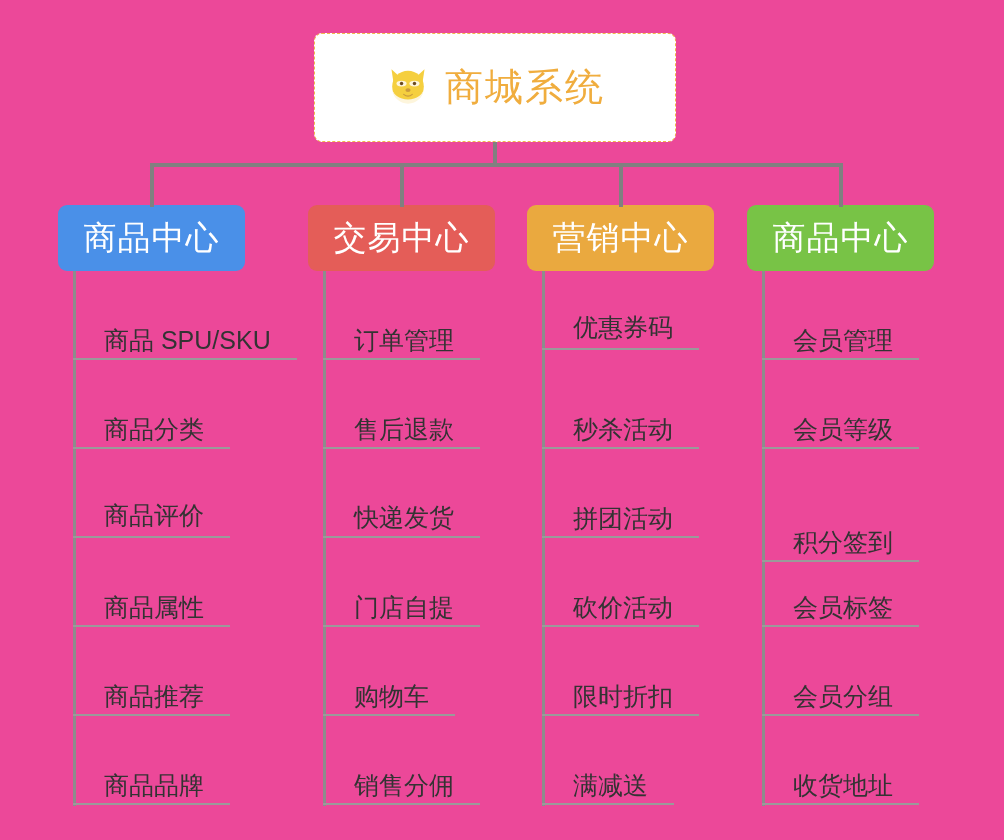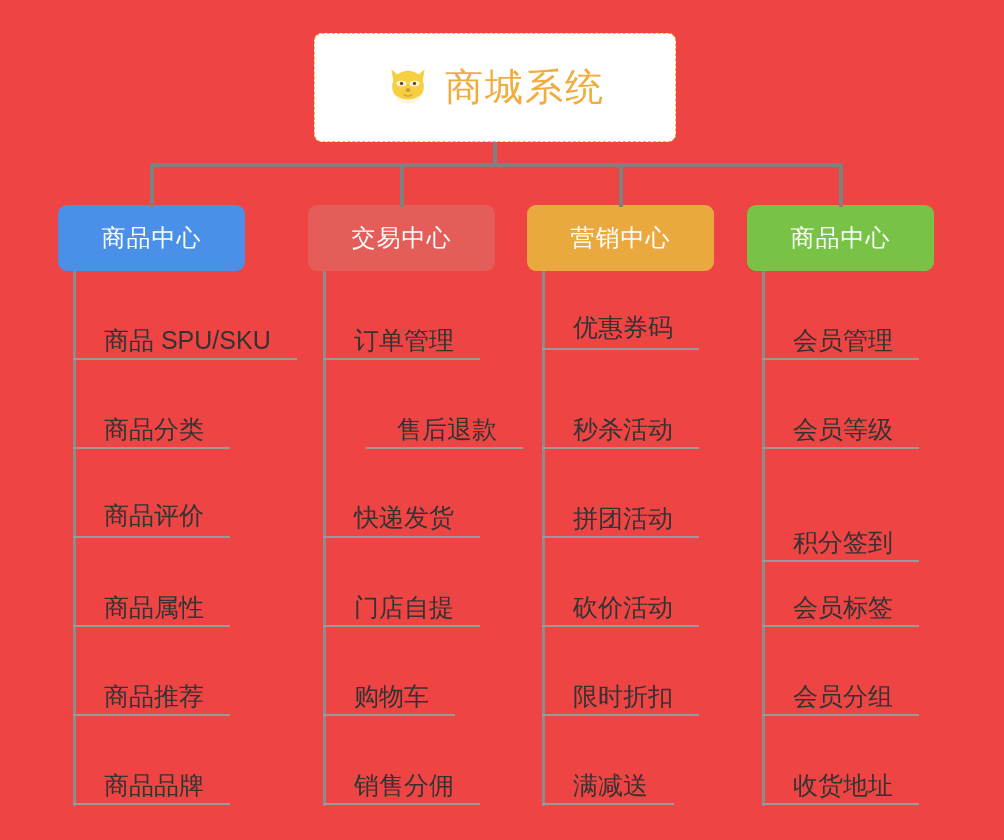--- a/index.html
+++ b/index.html
@@ -10,21 +10,21 @@
     width: 1004px;
     height: 840px;
     background: #f7f7f7;
     font-family: "Liberation Sans", "DejaVu Sans", sans-serif;
     overflow: hidden;
   }
   #canvas {
     position: relative;
     width: 1004px;
     height: 840px;
-    background: #ef4444;
+    background: #ec4899;
   }
 
   
   .root-node {
     position: absolute;
     left: 314px;
     top: 33px;
     width: 362px;
     height: 109px;
     box-sizing: border-box;
@@ -80,21 +80,21 @@
     position: absolute;
     left: 0;
     top: 0;
     width: 187px;
     height: 66px;
     border-radius: 9px;
     display: flex;
     align-items: center;
     justify-content: center;
     color: #ffffff;
-    font-size: 24px;
+    font-size: 33px;
     letter-spacing: 1px;
     white-space: nowrap;
   }
   .trunk {
     position: absolute;
     left: 15px;
     top: 66px;
     width: 3px;
     background: #8c8c8c;
   }
@@ -168,21 +168,21 @@
         </div>
       </div>
       <div class="column" style="left: 308px;">
         <div class="cat-box" style="background: rgb(228, 93, 88);">
           <span>交易中心</span>
         </div>
         <div class="trunk" style="height: 535px;"></div>
         <div class="leaf" style="top: 66px;">
           <span class="leaf-label">订单管理</span>
         </div>
-        <div class="leaf" style="top: 155px; margin-left: 43px;">
+        <div class="leaf" style="top: 155px;">
           <span class="leaf-label">售后退款</span>
         </div>
         <div class="leaf" style="top: 244px; font-family: Liberation Serif, serif;">
           <span class="leaf-label">快递发货</span>
         </div>
         <div class="leaf" style="top: 333px;">
           <span class="leaf-label">门店自提</span>
         </div>
         <div class="leaf" style="top: 422px;">
           <span class="leaf-label">购物车</span>

